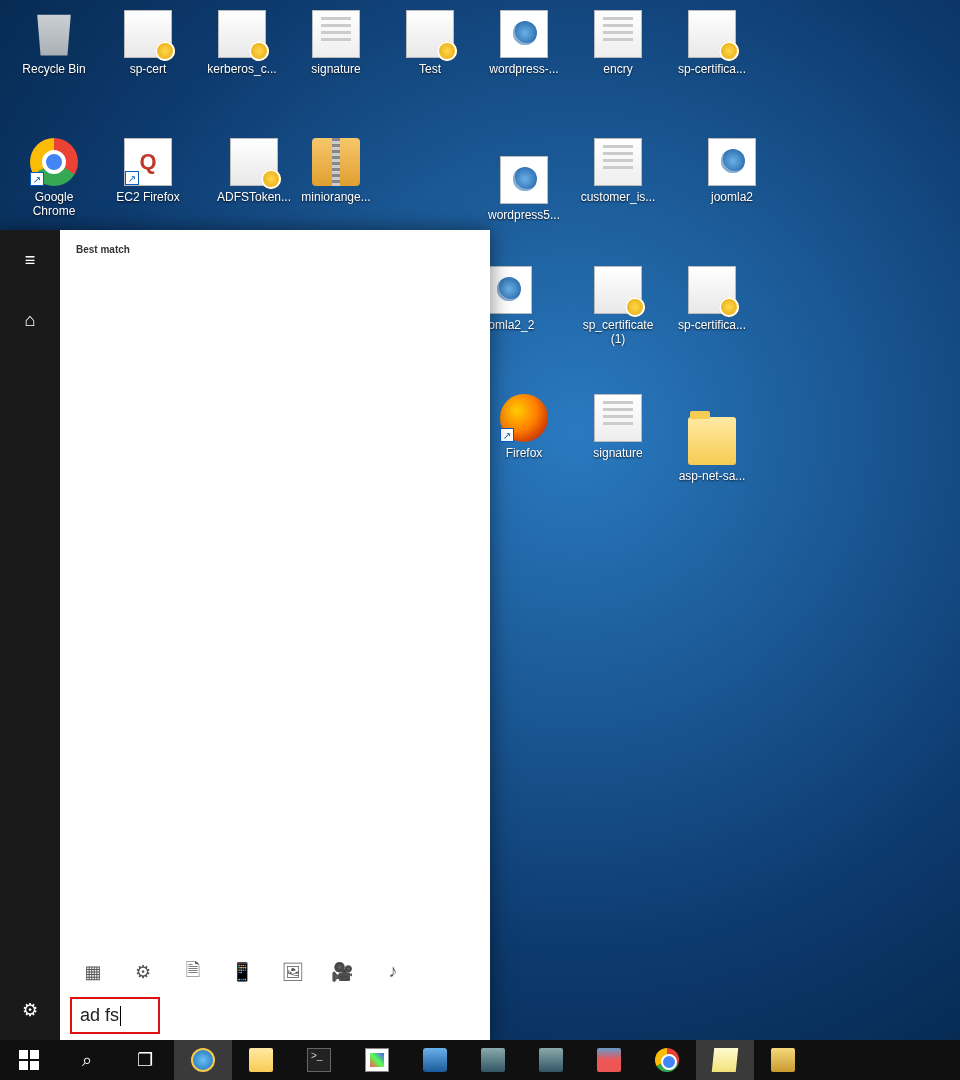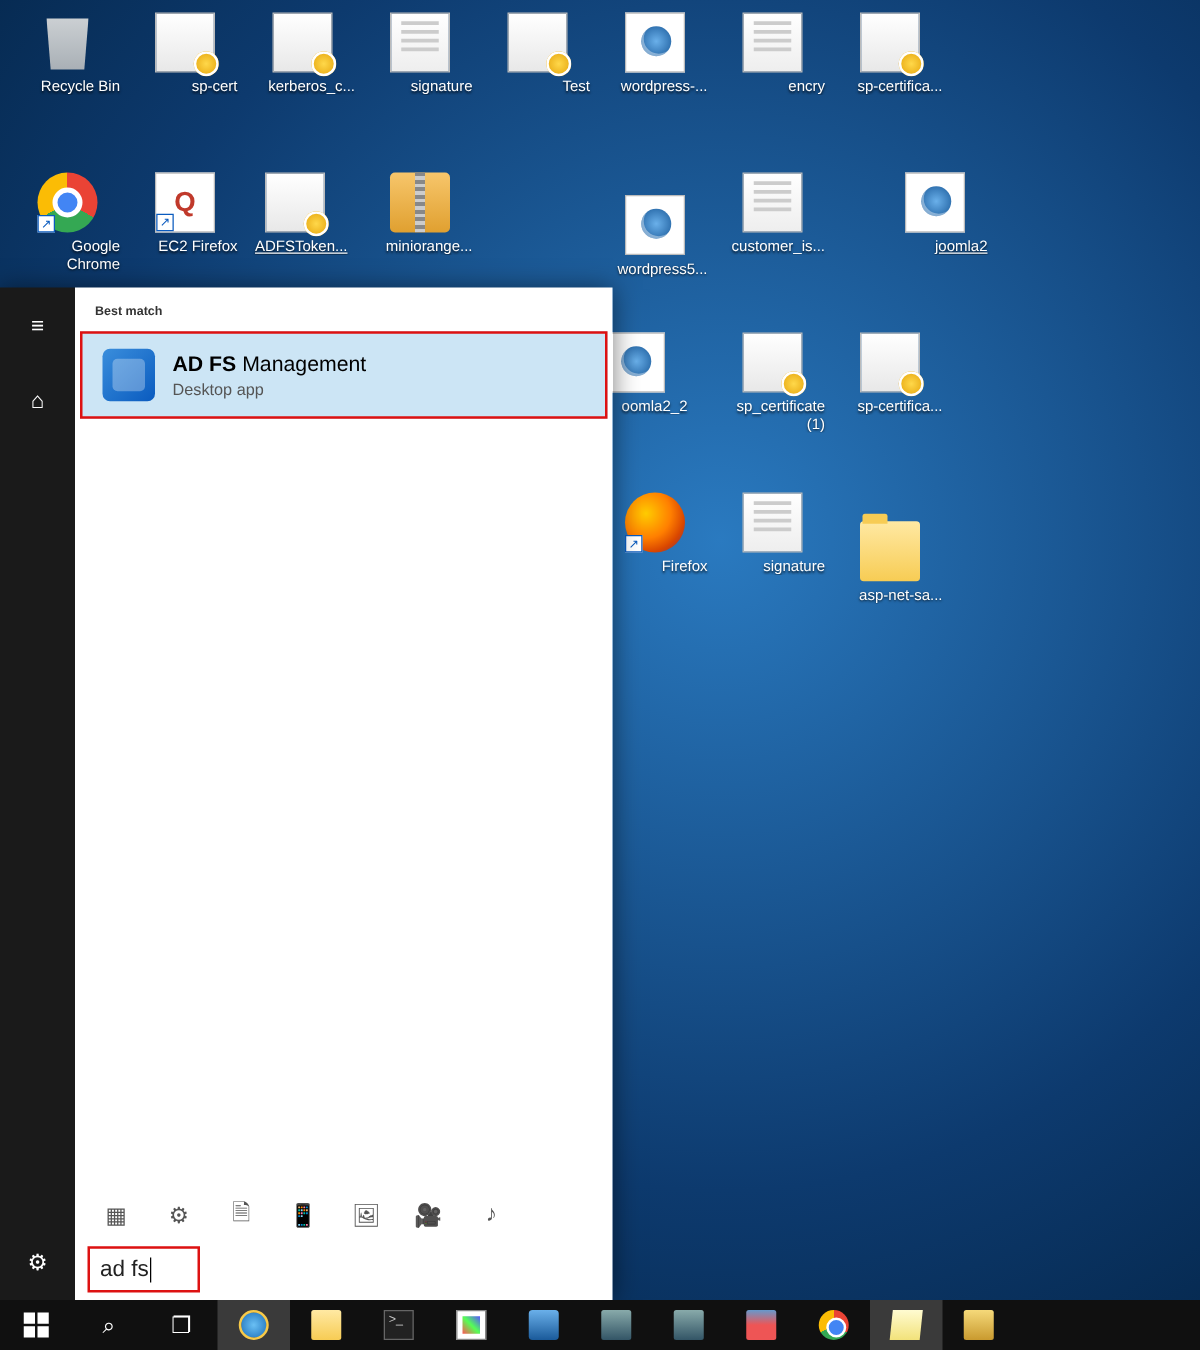--- a/index.html
+++ b/index.html
@@ -1,21 +1,21 @@
 <!DOCTYPE html>
 <html><head>
 <meta charset="utf-8">
 <style>
 *{margin:0;padding:0;box-sizing:border-box;font-family:"Segoe UI",Tahoma,sans-serif;-webkit-font-smoothing:antialiased}
 html,body{width:960px;height:1080px;overflow:hidden}
 body{background:radial-gradient(circle at 60% 40%,#2a7ac0 0%,#0d3a6e 60%,#02203f 100%);position:relative;color:#fff}
 
 
 .desktop{position:absolute;top:0;left:0;width:960px;height:1040px}
-.d-icon{position:absolute;width:88px;text-align:right;cursor:pointer}
+.d-icon{position:absolute;width:88px;text-align:center;cursor:pointer}
 .d-icon .ic{width:48px;height:48px;margin:0 auto 4px;position:relative}
 .d-icon .lbl{font-size:12px;color:#fff;text-shadow:0 1px 2px rgba(0,0,0,.8);line-height:14px;word-wrap:break-word;padding:0 2px;max-height:30px;overflow:hidden}
 
 
 .ic-recycle{background:linear-gradient(#cfd3d6,#a7aeb4);border-radius:4px 4px 8px 8px;clip-path:polygon(15% 10%,85% 10%,78% 95%,22% 95%)}
 .ic-recycle::before{content:"";position:absolute;top:-4px;left:10%;width:80%;height:8px;background:#9aa1a8;border-radius:4px}
 .ic-cert{background:linear-gradient(#fff,#e8e8e8);border:1px solid #bbb}
 .ic-cert::after{content:"";position:absolute;right:-4px;bottom:-4px;width:20px;height:20px;border-radius:50%;background:radial-gradient(#ffd84a,#e09a00);box-shadow:0 0 0 2px #fff inset}
 .ic-doc{background:linear-gradient(#fff,#eee);border:1px solid #bbb}
 .ic-doc::before{content:"";position:absolute;top:6px;left:8px;right:8px;height:3px;background:#ccc;box-shadow:0 7px 0 #ccc,0 14px 0 #ccc,0 21px 0 #ccc}
@@ -118,37 +118,37 @@
         <div class="sc-arrow">↗</div>
       </div>
       <div class="lbl">Google Chrome</div>
     </div>
     <div class="d-icon" style="left: 104px; top: 138px;">
       <div class="ic ic-qdoc">
         <div class="sc-arrow">↗</div>
       </div>
       <div class="lbl">EC2 Firefox</div>
     </div>
-    <div class="d-icon" style="left: 192px; top: 138px; text-decoration: underline;">
+    <div class="d-icon" style="left: 210px; top: 138px;">
       <div class="ic ic-cert"></div>
       <div class="lbl">ADFSToken...</div>
     </div>
     <div class="d-icon" style="left: 292px; top: 138px;">
       <div class="ic ic-zip"></div>
       <div class="lbl">miniorange...</div>
     </div>
     <div class="d-icon" style="left: 480px; top: 138px; margin-top: 18px;">
       <div class="ic ic-globe"></div>
       <div class="lbl">wordpress5...</div>
     </div>
     <div class="d-icon" style="left: 574px; top: 138px;">
       <div class="ic ic-doc"></div>
       <div class="lbl">customer_is...</div>
     </div>
-    <div class="d-icon" style="left: 704px; top: 138px; text-decoration: underline;">
+    <div class="d-icon" style="left: 688px; top: 138px;">
       <div class="ic ic-globe"></div>
       <div class="lbl">joomla2</div>
     </div>
     <div class="d-icon" style="left: 464px; top: 266px;">
       <div class="ic ic-globe"></div>
       <div class="lbl">oomla2_2</div>
     </div>
     <div class="d-icon" style="left: 574px; top: 266px;">
       <div class="ic ic-cert"></div>
       <div class="lbl">sp_certificate (1)</div>
@@ -175,27 +175,20 @@
 
 <div class="start">
   <div class="start-rail">
     <div class="rail-ic glyph">≡</div>
     <div class="rail-ic glyph">⌂</div>
     <div class="spacer"></div>
     <div class="rail-ic glyph">⚙</div>
   </div>
   <div class="start-body">
     <div class="best">Best match</div>
-    <div class="result">
-      <div class="ric"></div>
-      <div>
-        <div class="t1"><b>AD FS</b><span> Management</span></div>
-        <div class="t2">Desktop app</div>
-      </div>
-    </div>
     <div class="results-rest"></div>
     <div class="filter-row" id="filters">
         <div class="fic glyph">▦</div>
         <div class="fic glyph">⚙</div>
         <div class="fic glyph">🗎</div>
         <div class="fic glyph">📱</div>
         <div class="fic glyph">🖼</div>
         <div class="fic glyph">🎥</div>
         <div class="fic glyph">♪</div>
       </div>

